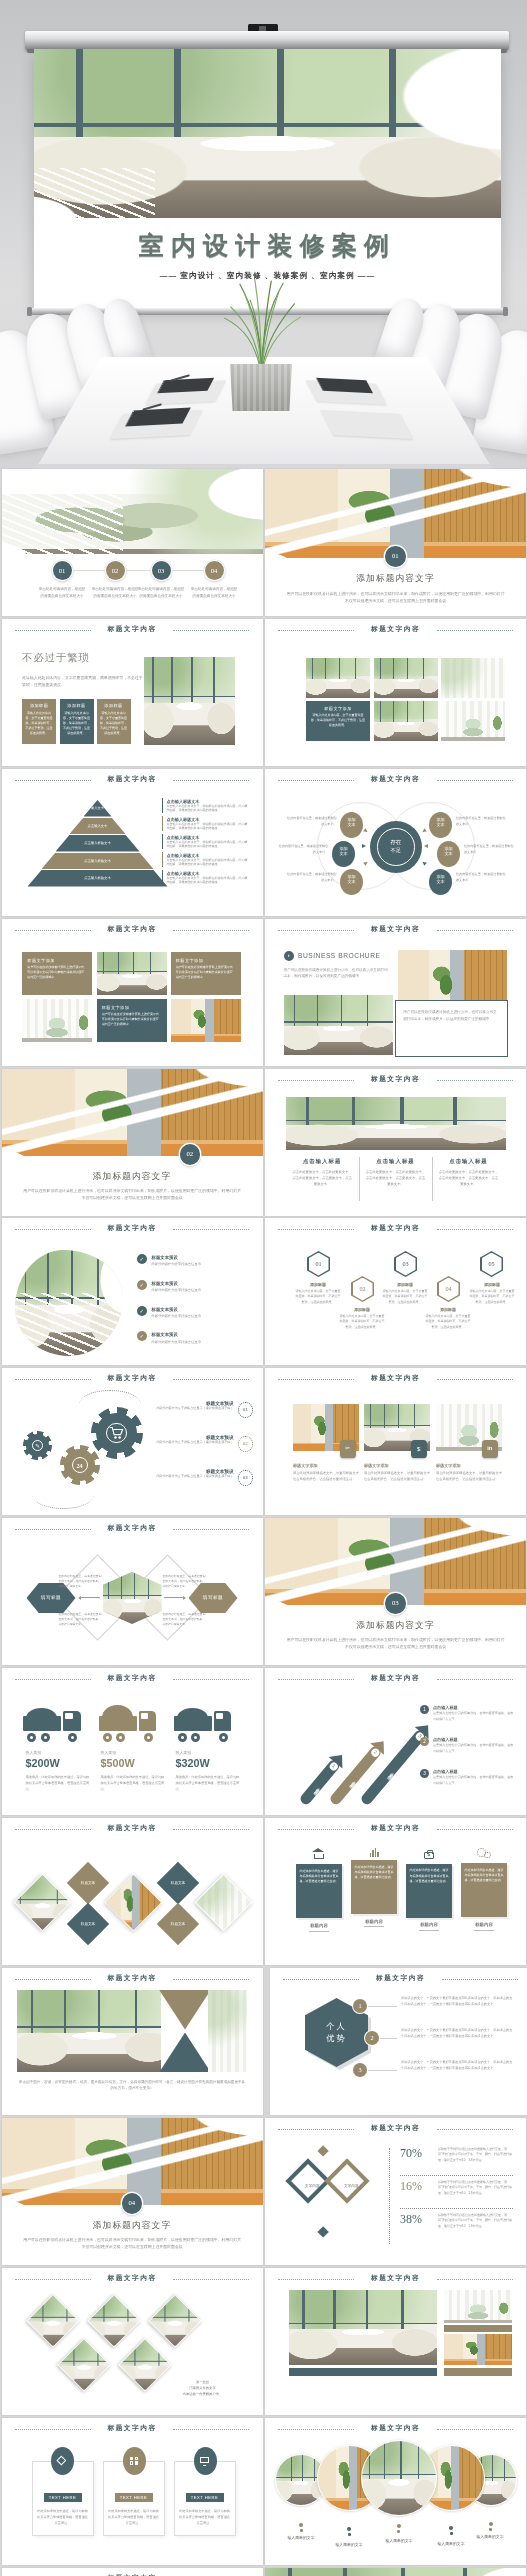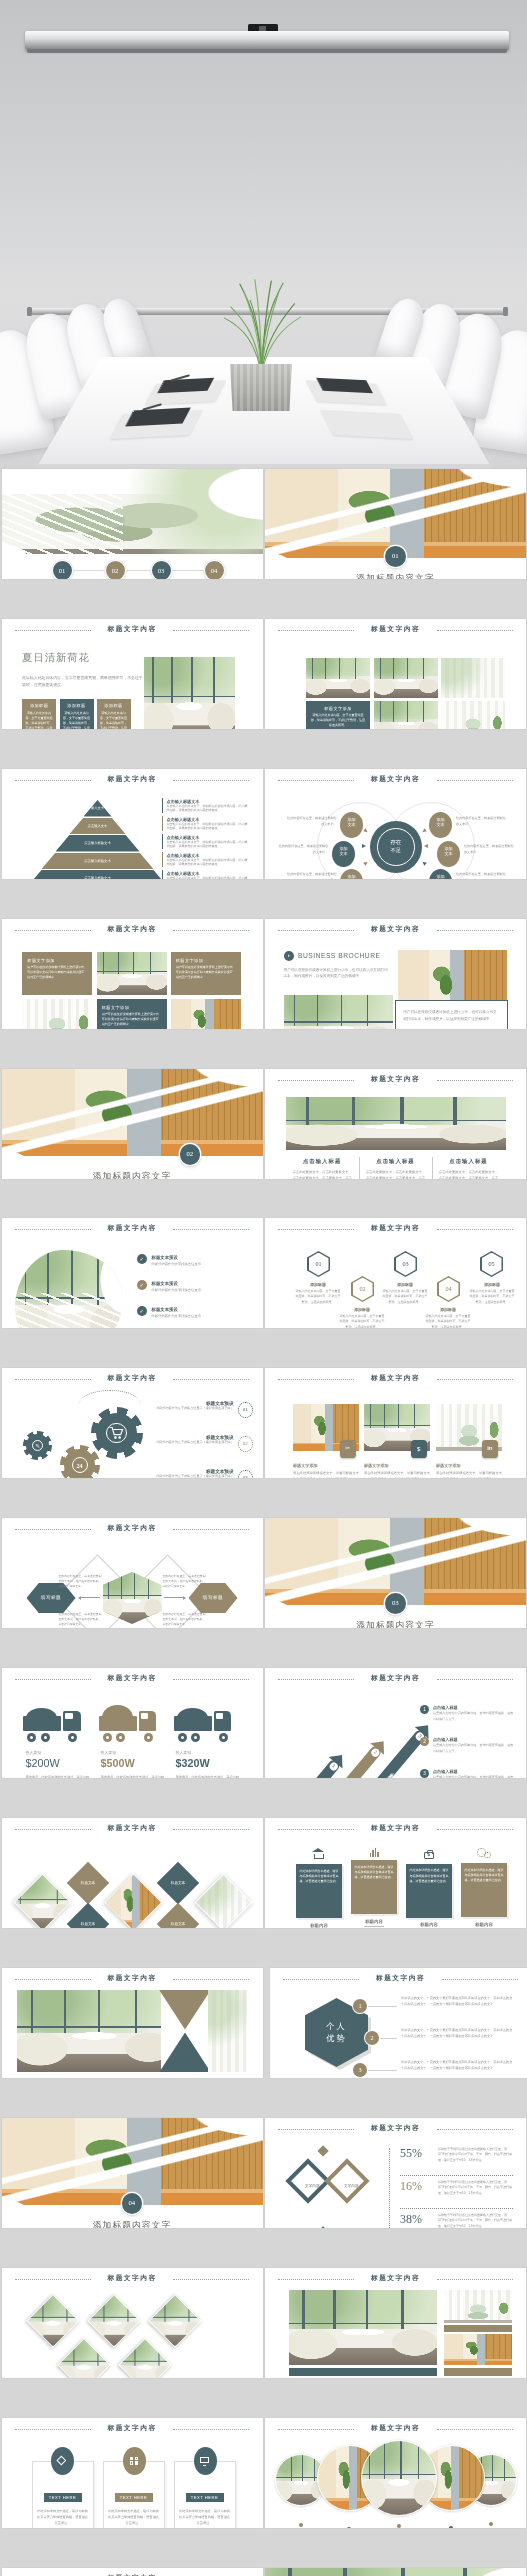--- a/index.html
+++ b/index.html
@@ -28,21 +28,21 @@
 .mtable{position:absolute;left:31px;top:357px;width:466px;height:112px;
 background:linear-gradient(180deg,#ffffff,#f2f2f3 68%,#e6e6e8);clip-path:polygon(15% 0,85% 0,99% 100%,1% 100%)}
 .mtable::after{content:"";position:absolute;left:0;right:0;bottom:0;height:5.2px;background:#d7d7d9}
 .pot{position:absolute;left:228px;top:364px;width:66px;height:47px;
 background:linear-gradient(180deg,#c9c9c6,#a2a29e),repeating-linear-gradient(90deg,rgba(255,255,255,.14) 0 3.1px,rgba(0,0,0,.05) 3.1px 6.2px);
 background-blend-mode:overlay;clip-path:polygon(3% 0,97% 0,93% 100%,7% 100%);box-shadow:0 3.1px 5.2px rgba(0,0,0,.12)}
 .nbmat{position:absolute;background:#e9e9ea;transform:skewX(-30deg) rotate(-3deg);box-shadow:0 1px 2.1px rgba(0,0,0,.12)}
 .nbdark{position:absolute;background:#3b3e41;transform:skewX(-30deg) rotate(-3deg);border-left:1.5px dotted #c9c9c9}
 .pen{position:absolute;width:19.6px;height:1.5px;background:#4b4e51;border-radius:1px;transform:rotate(-16deg)}
 
-.slide{position:absolute;width:261px;height:110px;background:#fff;overflow:hidden;box-shadow:0 0 1px rgba(0,0,0,.18)}
+.slide{position:absolute;width:261px;height:147px;background:#fff;overflow:hidden;box-shadow:0 0 1px rgba(0,0,0,.18)}
 .shead{position:absolute;top:6.2px;left:0;width:100%;text-align:center;font-family:"Liberation Serif",serif;
 font-size:6.7px;letter-spacing:1.5px;color:#43585f;font-weight:bold}
 .shead i{position:absolute;top:4.6px;width:76px;border-top:0.5px dotted #9aa49e}
 .shead .l{left:13.4px}.shead .r{right:13.4px}
 .bodytxt{color:#8a8a8a;line-height:1.8}
 .teal{background:#4a646c}.tan{background:#96896b}
 .ct{color:#4a646c}.cn{color:#96896b}
 .wht{color:#fff}
 .numc{border-radius:50%;color:#fff;text-align:center;font-family:"Liberation Serif",serif;
 box-shadow:0 0 0 1px #fff,0 0 0 1.5px #e4e4e4,0 1.5px 3.6px rgba(0,0,0,.28)}
@@ -148,20 +148,25 @@
 </head>
 <body>
 
 <div id="page">
 
 <header id="hero">
   <div class="mount">
         <i></i>
       </div>
   <div class="sbar"></div>
+  <div class="screen">
+    <div class="ph ph-bal brush-s" style="left:0;top:0;width:467px;height:169px"></div>
+    <h1 class="hero-title">室内设计装修案例</h1>
+    <div class="hero-sub">—— 室内设计 、室内装修 、装修案例 、室内案例 ——</div>
+  </div>
   <div class="rod"></div>
 
   <div class="chair" style="left:-15.5px;top:330px;width:62px;height:121px;transform:rotate(-9deg)"></div>
   <div class="chair" style="left:30px;top:313px;width:54px;height:103px;transform:rotate(-13deg)"></div>
   <div class="chair" style="left:71px;top:303px;width:45px;height:87px;transform:rotate(-16deg)"></div>
   <div class="chair" style="left:107px;top:298px;width:36px;height:67px;transform:rotate(-18deg)"></div>
   <div class="chair" style="left:481px;top:330px;width:62px;height:121px;transform:rotate(9deg)"></div>
   <div class="chair" style="left:444px;top:313px;width:54px;height:103px;transform:rotate(13deg)"></div>
   <div class="chair" style="left:411px;top:303px;width:45px;height:87px;transform:rotate(16deg)"></div>
   <div class="chair" style="left:384px;top:298px;width:36px;height:67px;transform:rotate(18deg)"></div>
@@ -220,21 +225,21 @@
 
 <section class="slide" style="left:265px;top:469px">
   <div class="ph ph-kit brush-k" style="left:0;top:0;width:261px;height:89px"></div>
   <div class="numc teal serif abs" style="left:120px;top:77px;width:20.6px;height:20.6px;line-height:20.6px;font-size:6.7px">01</div>
   <h2 class="serif abs" style="left:0;top:104px;width:100%;text-align:center;font-size:8.8px;color:#5f6057;font-weight:normal;letter-spacing:1px">添加标题内容文字</h2>
   <p class="bodytxt abs" style="left:20.6px;top:121px;width:220px;font-size:3.9px;text-align:center">用户可以在投影仪或者计算机上进行演示，也可以将演示文稿打印出来，制作成胶片，以便应用到更广泛的领域中。利用幻灯片不仅可以创建演示文稿，还可以在互联网上召开面对面会议</p>
 </section>
 
 <section class="slide" style="left:1.5px;top:619px">
   <div class="shead"><i class="l"></i><span>标题文字内容</span><i class="r"></i></div>
-  <h2 class="serif abs" style="left:20.6px;top:32px;font-size:10.3px;color:#7e8c7b;letter-spacing:1px;font-weight:normal">夏日清新荷花</h2>
+  <h2 class="serif abs" style="left:20.6px;top:32px;font-size:10.3px;color:#7e8c7b;letter-spacing:1px;font-weight:normal">不必过于繁琐</h2>
   <p class="bodytxt abs" style="left:20.6px;top:55px;width:124px;font-size:3.9px">此请输入此处具体内容，文字尽量言简意赅，简单说明即可，不必过于繁琐，注意版面美观度。</p>
   <div class="abs box tan" style="left:20.6px;top:80px;width:34px;height:45px;padding:4.1px 2.6px">
     <h4>添加标题</h4>
         <p>请输入此处具体内容，文字尽量言简意赅，简单说明即可，不必过于繁琐，注意版面美观度。</p>
   </div>
   <div class="abs box teal" style="left:58px;top:80px;width:34px;height:45px;padding:4.1px 2.6px">
     <h4>添加标题</h4>
         <p>请输入此处具体内容，文字尽量言简意赅，简单说明即可，不必过于繁琐，注意版面美观度。</p>
   </div>
   <div class="abs box tan" style="left:95px;top:80px;width:34px;height:45px;padding:4.1px 2.6px">
@@ -544,21 +549,21 @@
         <i class="ld"></i>
         <i class="bd"></i>
         <i class="cb"></i>
         <i class="w1"></i>
         <i class="w2"></i>
         <i class="w3"></i>
       </div>
   <p class="bodytxt abs" style="left:24px;top:81px;font-size:3.9px">投入类别</p>
   <p class="bodytxt abs" style="left:99px;top:81px;font-size:3.9px">投入类别</p>
   <p class="bodytxt abs" style="left:174px;top:81px;font-size:3.9px">投入类别</p>
-  <div class="abs ct" style="left:24px;top:89px;font-size:10.8px;font-weight:normal">$200W</div>
+  <div class="abs ct" style="left:24px;top:89px;font-size:10.8px;font-weight:bold">$200W</div>
   <div class="abs cn" style="left:99px;top:89px;font-size:10.8px;font-weight:bold">$500W</div>
   <div class="abs ct" style="left:174px;top:89px;font-size:10.8px;font-weight:bold">$320W</div>
   <p class="bodytxt abs" style="left:24px;top:107px;width:65px;font-size:3.2px">用途概况：此处添加详细文本描述，建议与标题相关并符合整体语言风格，语言描述尽量简洁。</p>
   <p class="bodytxt abs" style="left:99px;top:107px;width:65px;font-size:3.2px">用途概况：此处添加详细文本描述，建议与标题相关并符合整体语言风格，语言描述尽量简洁。</p>
   <p class="bodytxt abs" style="left:174px;top:107px;width:65px;font-size:3.2px">用途概况：此处添加详细文本描述，建议与标题相关并符合整体语言风格，语言描述尽量简洁。</p>
 </section>
 
 <section class="slide" style="left:265px;top:1668px">
   <div class="shead"><i class="l"></i><span>标题文字内容</span><i class="r"></i></div>
   <div class="uar ct" style="left:32px;top:81px;height:54px">
@@ -683,21 +688,21 @@
 
 <section class="slide" style="left:265px;top:2118px">
   <div class="shead"><i class="l"></i><span>标题文字内容</span><i class="r"></i></div>
   <i class="dia" style="left:27px;top:47px;width:32px;height:32px;border:4.1px solid #4a646c"></i>
   <i class="dia" style="left:66px;top:47px;width:32px;height:32px;border:4.1px solid #96896b"></i>
   <i class="dia tan" style="left:54px;top:29px;width:8.2px;height:8.2px"></i>
   <i class="dia teal" style="left:54px;top:110px;width:8.2px;height:8.2px"></i>
   <span class="abs" style="left:37px;top:66px;width:20.6px;font-size:3.6px;color:#666;text-align:center;line-height:1.5">文字内容</span>
   <span class="abs" style="left:76px;top:66px;width:20.6px;font-size:3.6px;color:#666;text-align:center;line-height:1.5">文字内容</span>
   <i class="abs" style="left:124px;top:30px;height:96px;border-left:0.5px dotted #999"></i>
-  <div class="abs serif ct" style="left:135px;top:28px;font-size:12px">55%</div>
+  <div class="abs serif ct" style="left:135px;top:28px;font-size:12px">70%</div>
   <p class="bodytxt abs" style="left:173px;top:29px;width:75px;font-size:3px">标题数字等都可以通过点击和重新输入进行更改，顶部“开始”面板中可以对字体、字号、颜色、行距等进行修改，建议正文字号10、1.3倍行距。</p>
   <i class="abs" style="left:135px;top:57px;width:113px;border-top:0.5px dotted #888"></i>
   <div class="abs serif cn" style="left:135px;top:61px;font-size:12px">16%</div>
   <p class="bodytxt abs" style="left:173px;top:62px;width:75px;font-size:3px">标题数字等都可以通过点击和重新输入进行更改，顶部“开始”面板中可以对字体、字号、颜色、行距等进行修改，建议正文字号10、1.3倍行距。</p>
   <i class="abs" style="left:135px;top:90px;width:113px;border-top:0.5px dotted #888"></i>
   <div class="abs serif ct" style="left:135px;top:94px;font-size:12px">38%</div>
   <p class="bodytxt abs" style="left:173px;top:95px;width:75px;font-size:3px">标题数字等都可以通过点击和重新输入进行更改，顶部“开始”面板中可以对字体、字号、颜色、行距等进行修改，建议正文字号10、1.3倍行距。</p>
 </section>
 
 <section class="slide" style="left:1.5px;top:2268px">

